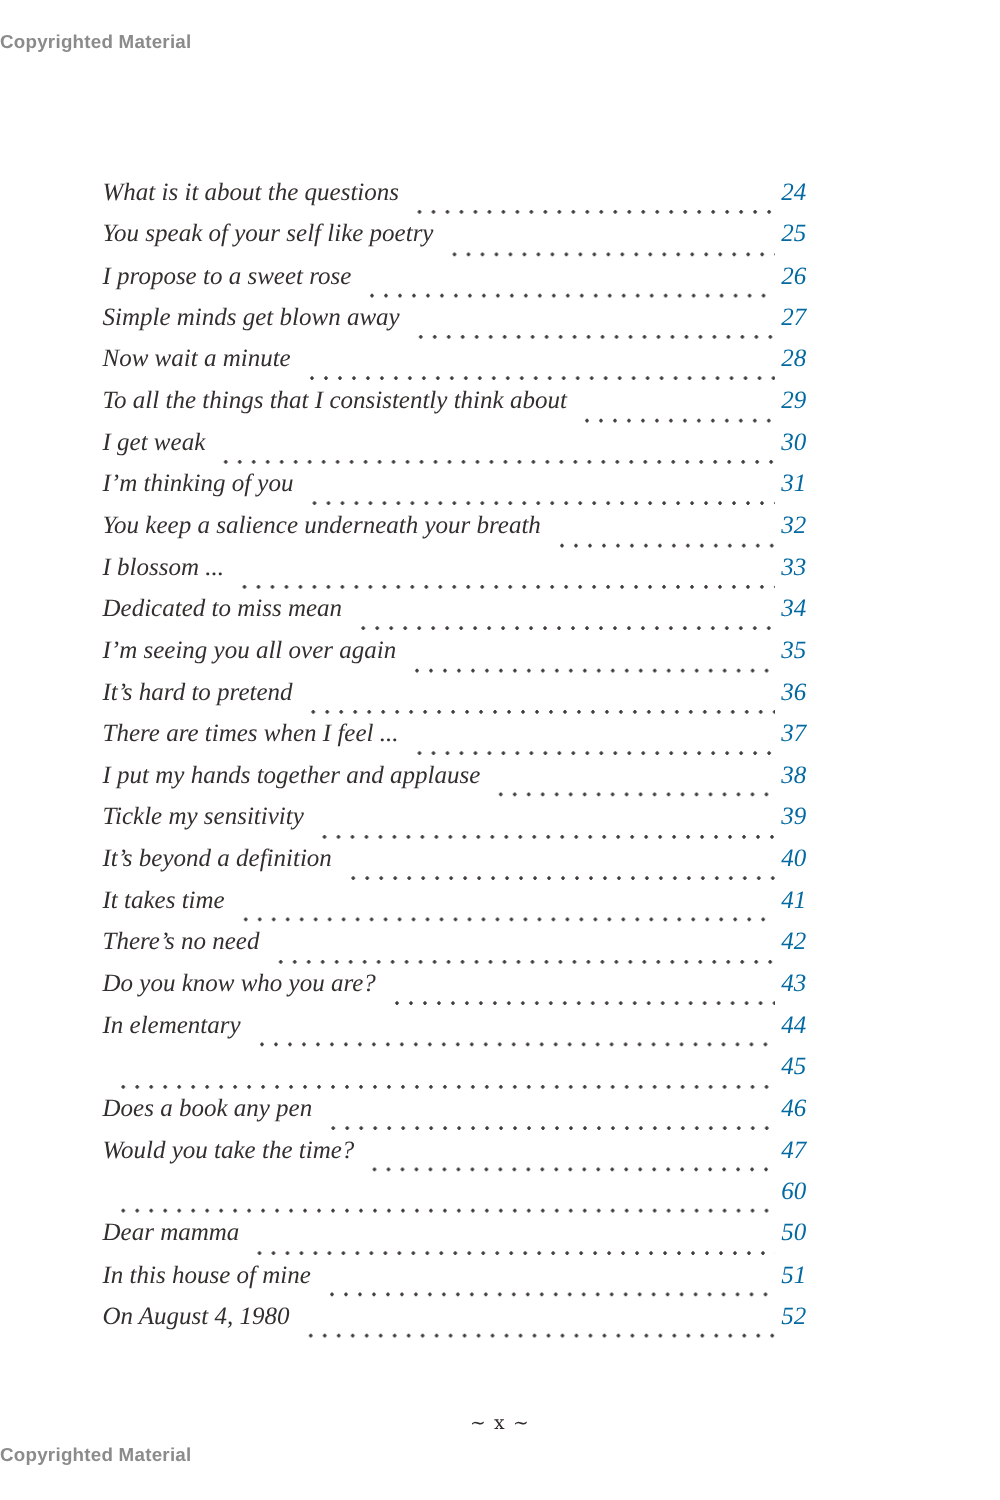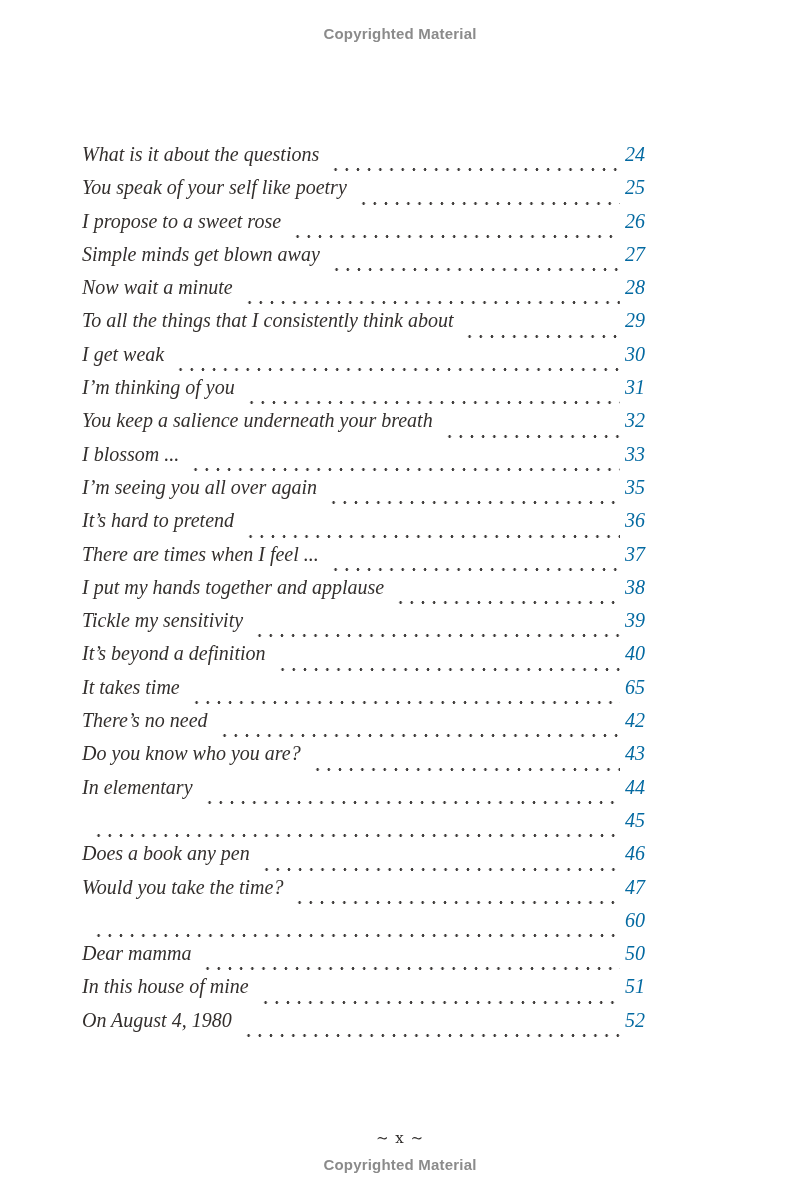--- a/index.html
+++ b/index.html
@@ -12,21 +12,20 @@
     width: 800px;
     height: 1200px;
     background: #ffffff;
     overflow: hidden;
     font-family: "Liberation Serif", serif;
   }
   .copyright {
     position: absolute;
     left: 0;
     width: 100%;
-    text-align: center;
     font-family: "Liberation Sans", sans-serif;
     font-size: 15px;
     font-weight: 700;
     letter-spacing: 0.2px;
     color: #8b8b8b;
   }
   .copyright.top    { top: 25px; }
   .copyright.bottom { top: 1156px; }
 
   .toc {
@@ -140,20 +139,25 @@
         <span class="toc-leader"></span>
         <span class="toc-num">32</span>
       </div>
 
       <div class="toc-row">
         <span class="toc-title">I blossom ...</span>
         <span class="toc-leader"></span>
         <span class="toc-num">33</span>
       </div>
 
+      <div class="toc-row">
+        <span class="toc-title">Dedicated to miss mean</span>
+        <span class="toc-leader"></span>
+        <span class="toc-num">34</span>
+      </div>
 
       <div class="toc-row">
         <span class="toc-title">I’m seeing you all over again</span>
         <span class="toc-leader"></span>
         <span class="toc-num">35</span>
       </div>
 
       <div class="toc-row">
         <span class="toc-title">It’s hard to pretend</span>
         <span class="toc-leader"></span>
@@ -180,21 +184,21 @@
 
       <div class="toc-row">
         <span class="toc-title">It’s beyond a definition</span>
         <span class="toc-leader"></span>
         <span class="toc-num">40</span>
       </div>
 
       <div class="toc-row">
         <span class="toc-title">It takes time</span>
         <span class="toc-leader"></span>
-        <span class="toc-num">65</span>
+        <span class="toc-num">41</span>
       </div>
 
       <div class="toc-row">
         <span class="toc-title">There’s no need</span>
         <span class="toc-leader"></span>
         <span class="toc-num">42</span>
       </div>
 
       <div class="toc-row">
         <span class="toc-title">Do you know who you are?</span>

